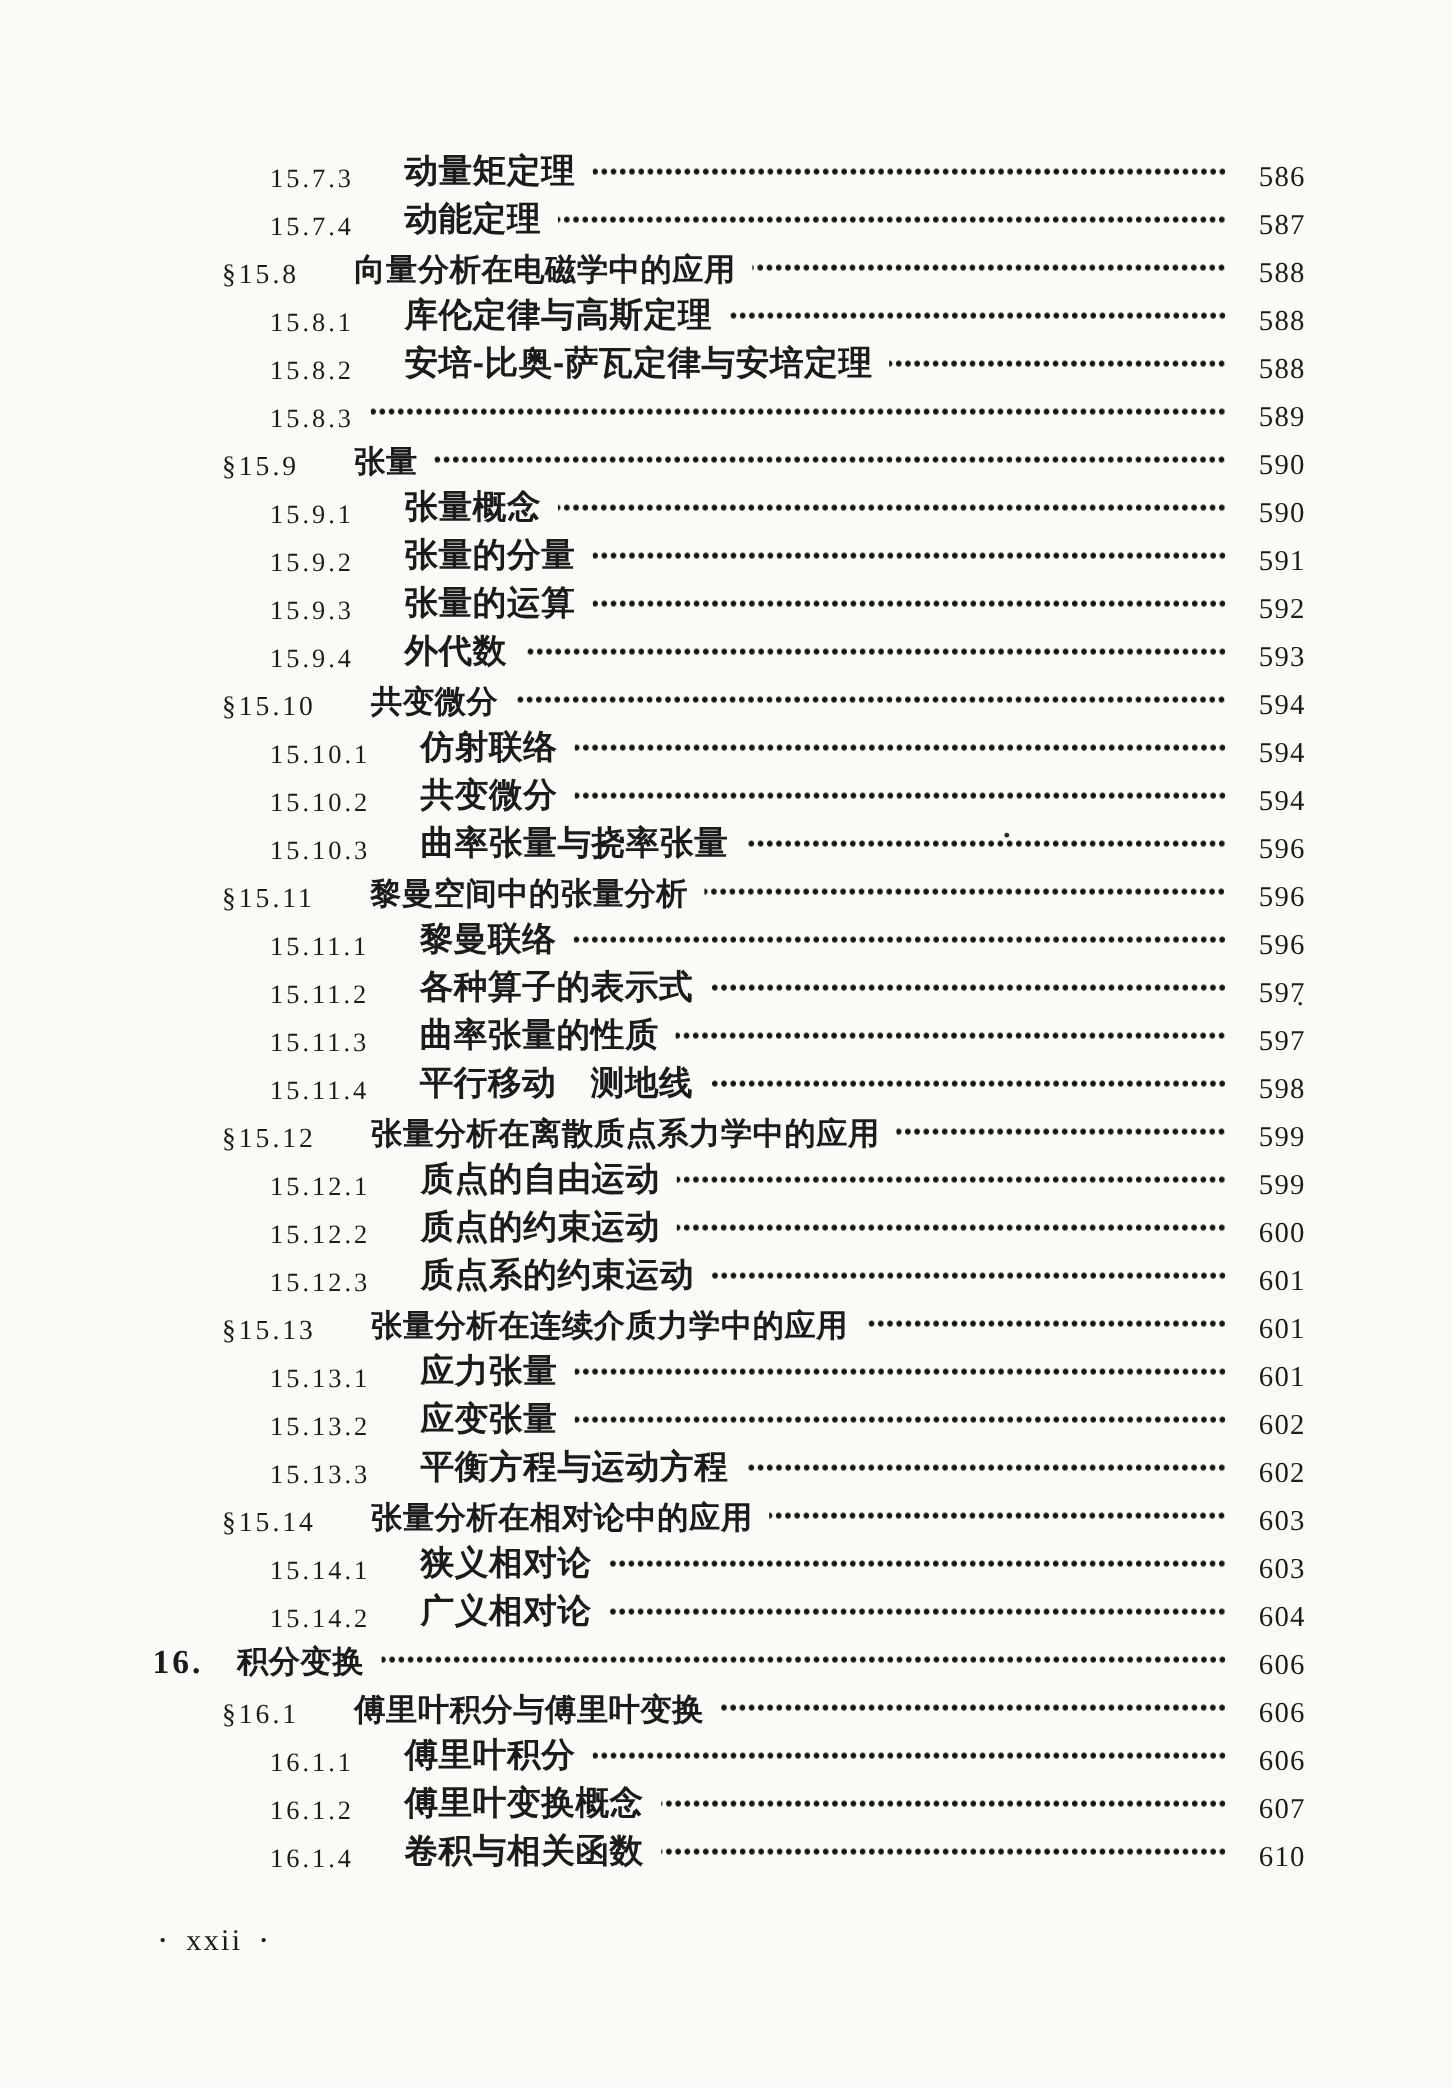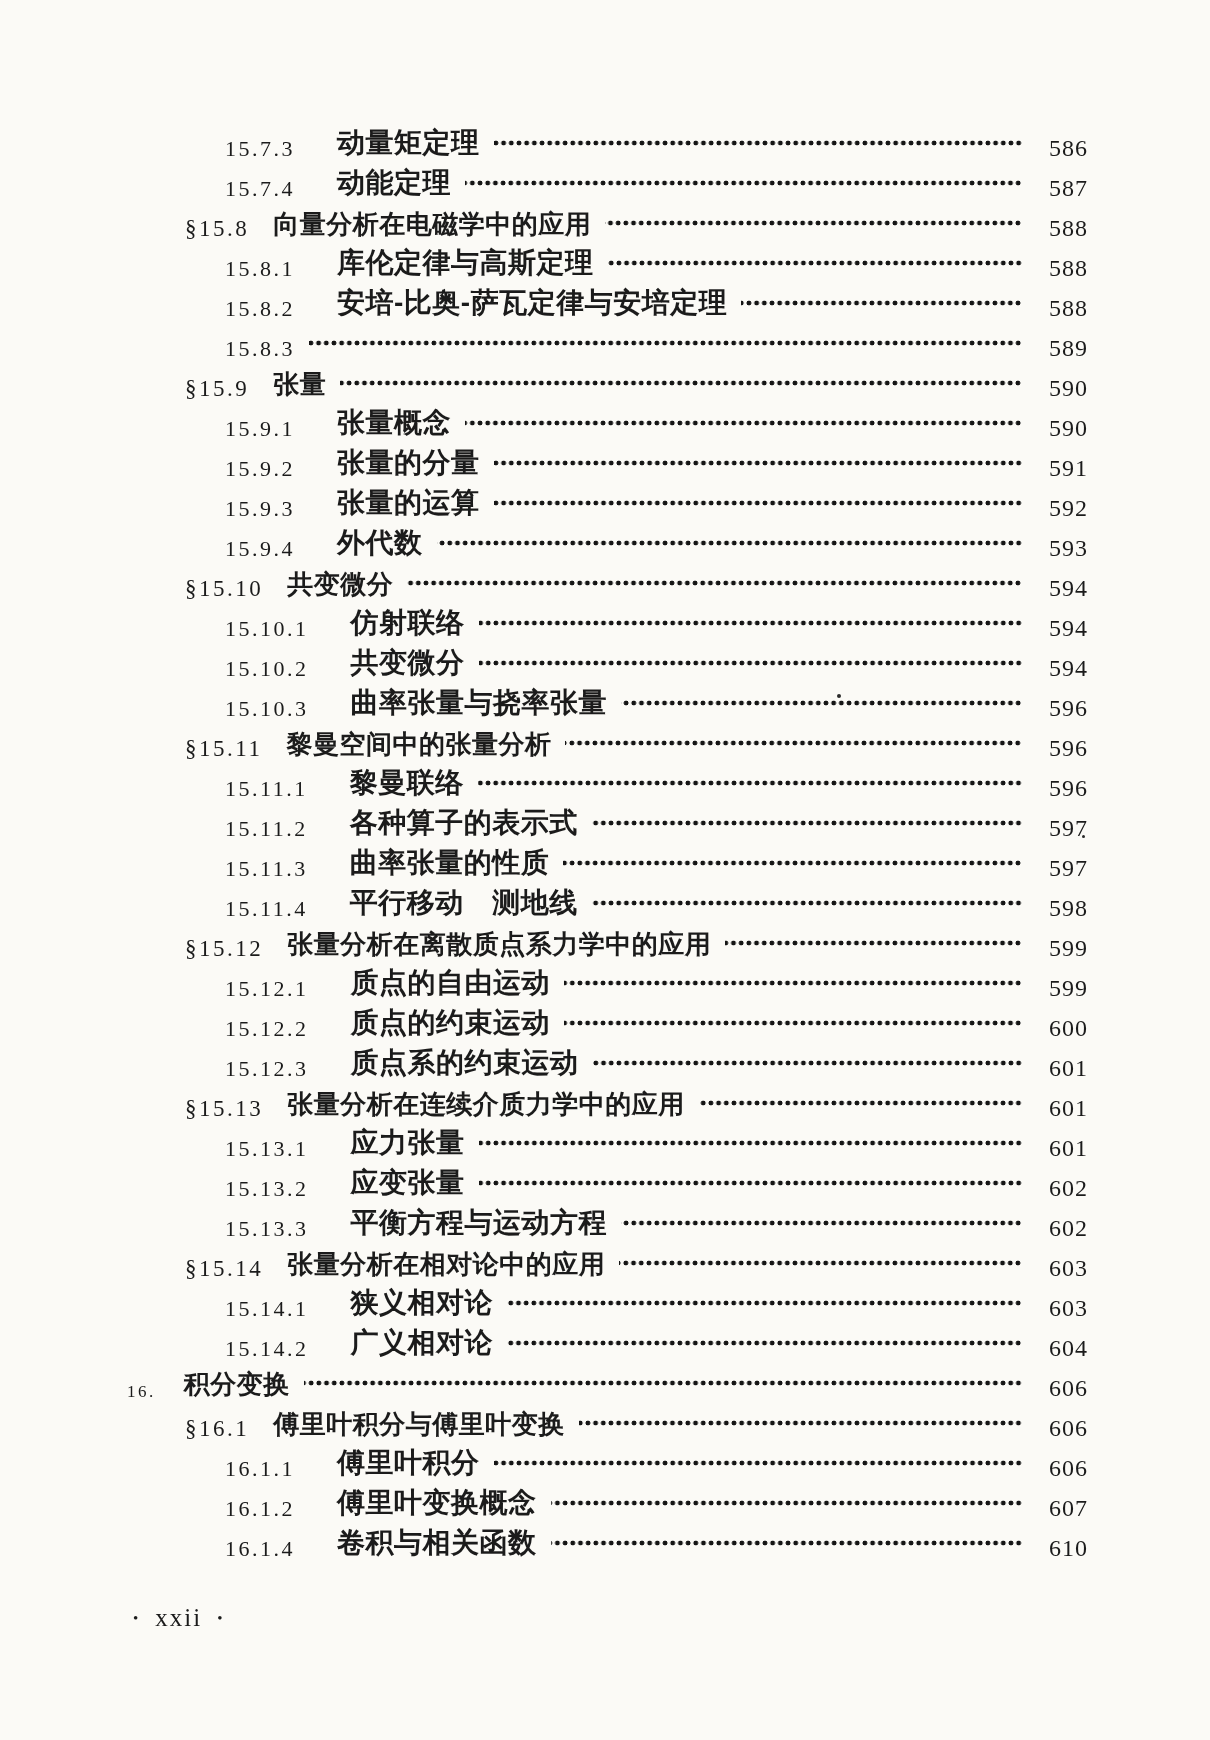--- a/index.html
+++ b/index.html
@@ -52,22 +52,22 @@
     font-size: 24px;
     letter-spacing: 1px;
     white-space: nowrap;
   }
 
   .row.subsection { padding-left: 225px; }
   .row.section    { padding-left: 185px; }
   .row.chapter    { padding-left: 127px; }
 
   .row.section .num { font-size: 23px; }
-  .row.section .title { margin-left: 24px; font-size: 26px; }
-  .row.chapter .num { font-size: 17px; font-weight: 400; }
+  .row.section .title { margin-left: 46px; font-size: 26px; }
+  .row.chapter .num { font-size: 28px; font-weight: 700; }
   .row.chapter .title { margin-left: 28px; font-size: 26px; font-weight: 700; }
 
   .footer {
     position: absolute;
     left: 133px; top: 1604px;
     display: flex; align-items: center;
     gap: 15px;
     font-size: 25px;
     letter-spacing: 2px;
   }

